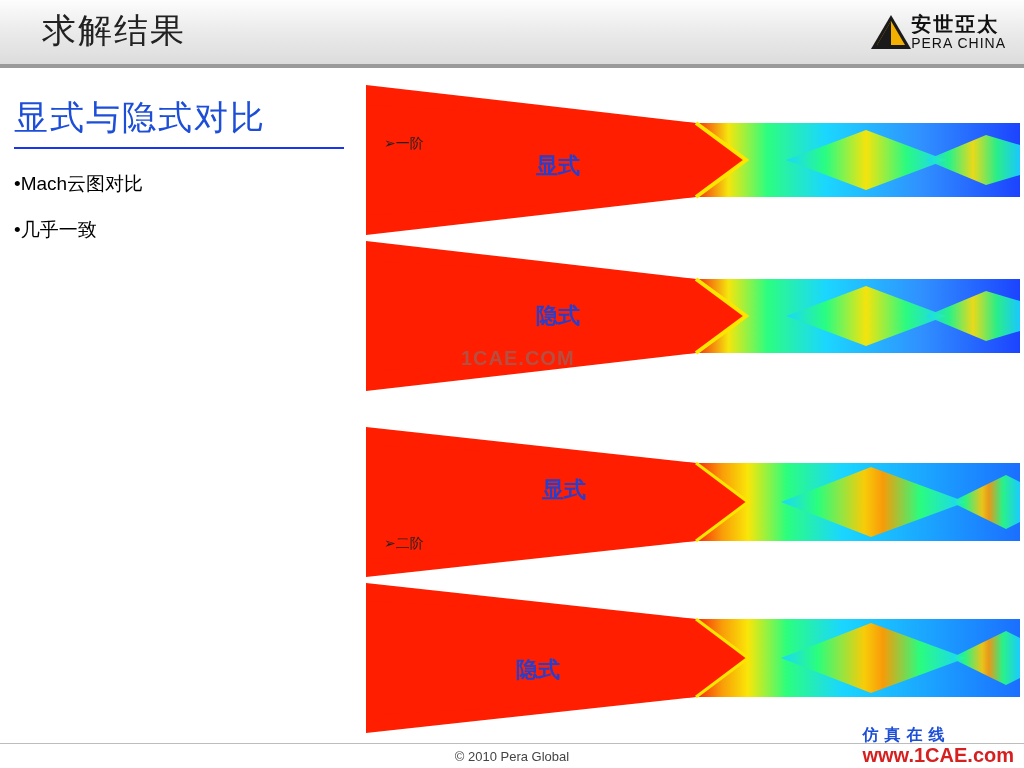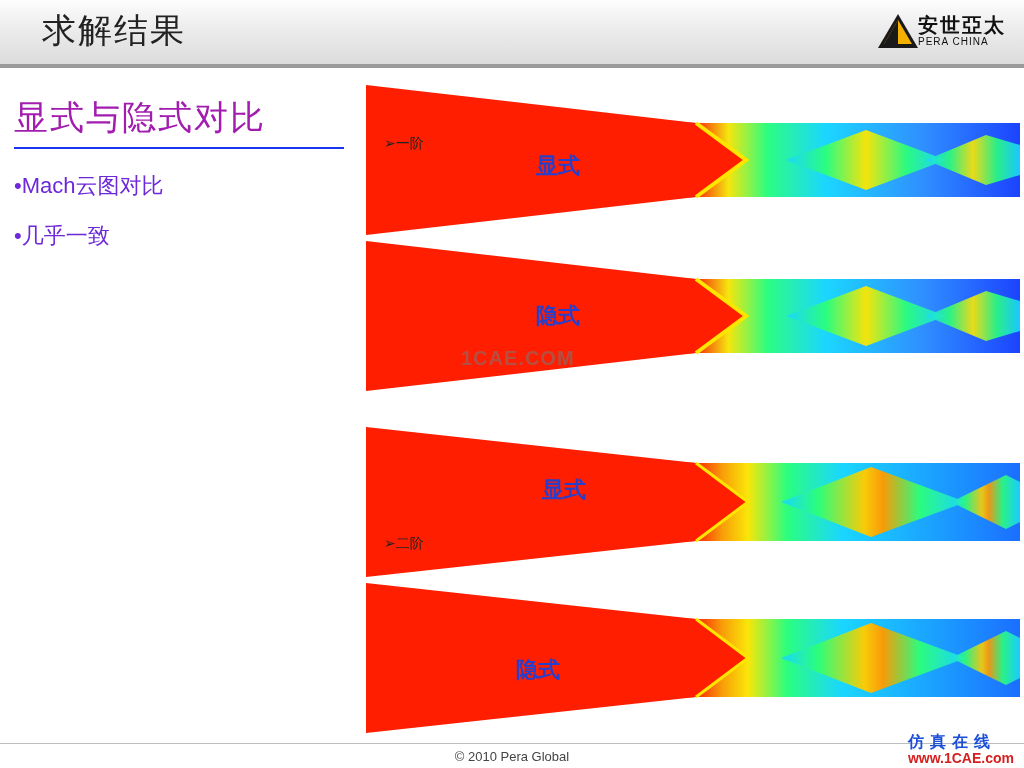--- a/index.html
+++ b/index.html
@@ -44,41 +44,41 @@
   }
   .logo {
     position: absolute;
     right: 18px;
     top: 14px;
     display: flex;
     align-items: center;
   }
   .logo-mark svg { display: block; }
   .logo-text { font-size: 20px; font-weight: 700; color: #111; letter-spacing: 2px; line-height: 1; }
-  .logo-sub  { font-size: 10px; color: #111; letter-spacing: 1px; line-height: 1; }
+  .logo-sub  { font-size: 14px; color: #111; letter-spacing: 1px; line-height: 1; }
   .logo-stack { display: flex; flex-direction: column; gap: 2px; }
 
   .left-panel {
     position: absolute;
     left: 14px;
     top: 95px;
     width: 330px;
   }
   .section-heading {
     font-size: 34px;
-    color: #a21caf;
+    color: #1d4ed8;
     font-weight: 400;
     border-bottom: 2px solid #1a35f0;
     padding-bottom: 6px;
     margin-bottom: 22px;
     letter-spacing: 2px;
   }
   .bullet {
-    font-size: 22px;
-    color: #6d28d9;
+    font-size: 19px;
+    color: #000000;
     margin-bottom: 20px;
   }
 
   .contour-area {
     position: absolute;
     left: 366px;
     top: 85px;
     width: 654px;
   }
   .block {
@@ -134,21 +134,21 @@
     font-size: 13px;
     color: #444;
   }
   .corner-brand {
     position: absolute;
     right: 10px; bottom: 2px;
     text-align: left;
     line-height: 1.1;
   }
   .corner-brand .cn { color: #1d4fd6; font-weight: 700; font-size: 16px; letter-spacing: 6px; }
-  .corner-brand .url { color: #d62020; font-weight: 700; font-size: 14px; }
+  .corner-brand .url { color: #d62020; font-weight: 700; font-size: 20px; }
 </style>
 </head>
 <body>
 
 <div class="header">
   <div class="title-main">求解结果</div>
   <div class="logo">
     <span class="logo-mark">
       <svg width="40" height="34" viewBox="0 0 40 34">
         <polygon points="20,0 40,34 0,34" fill="#1a1a1a"></polygon>

